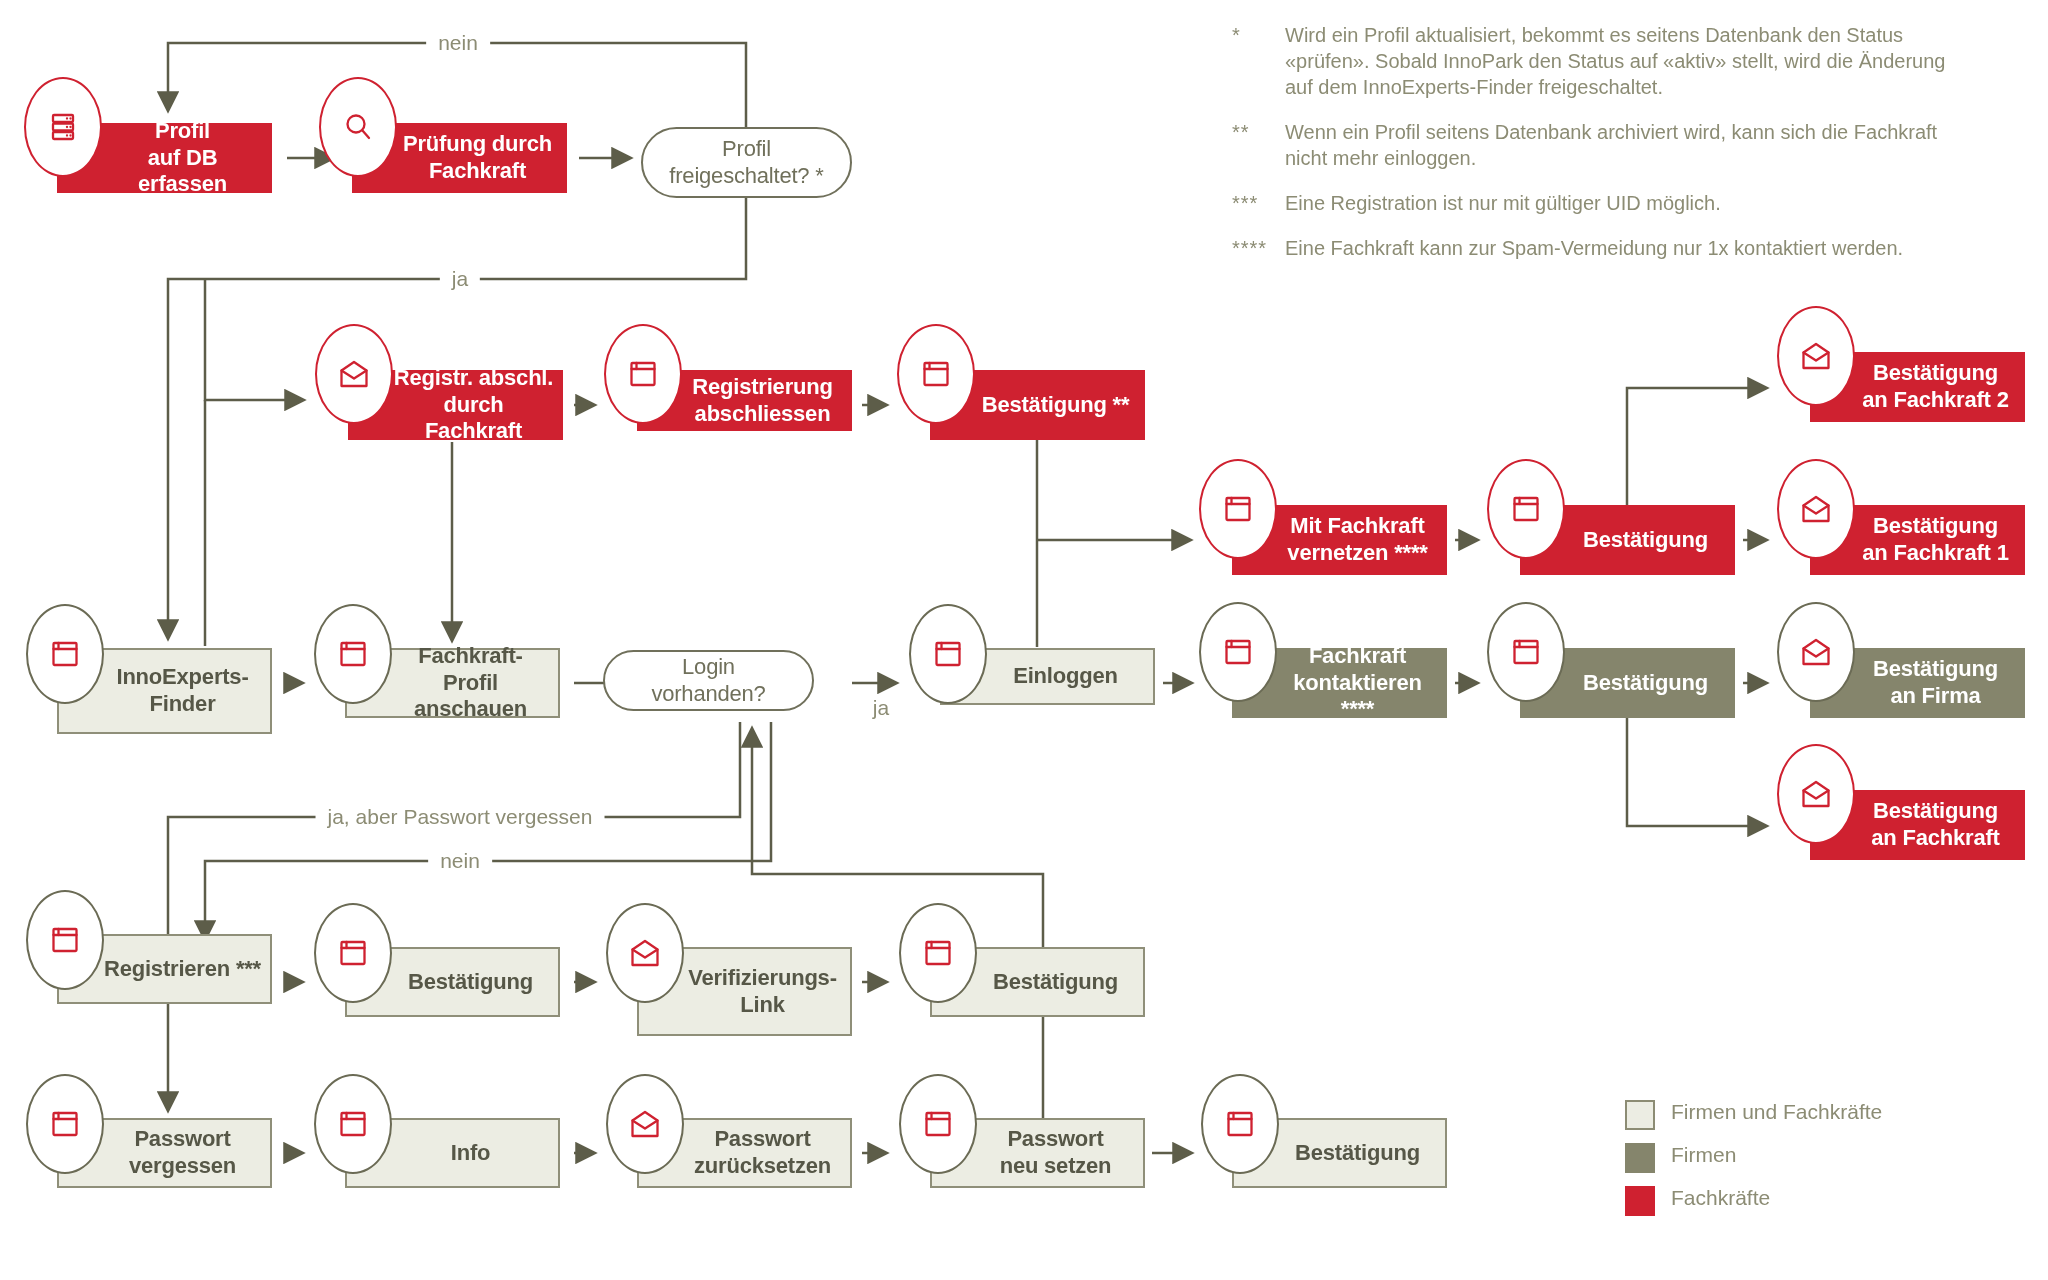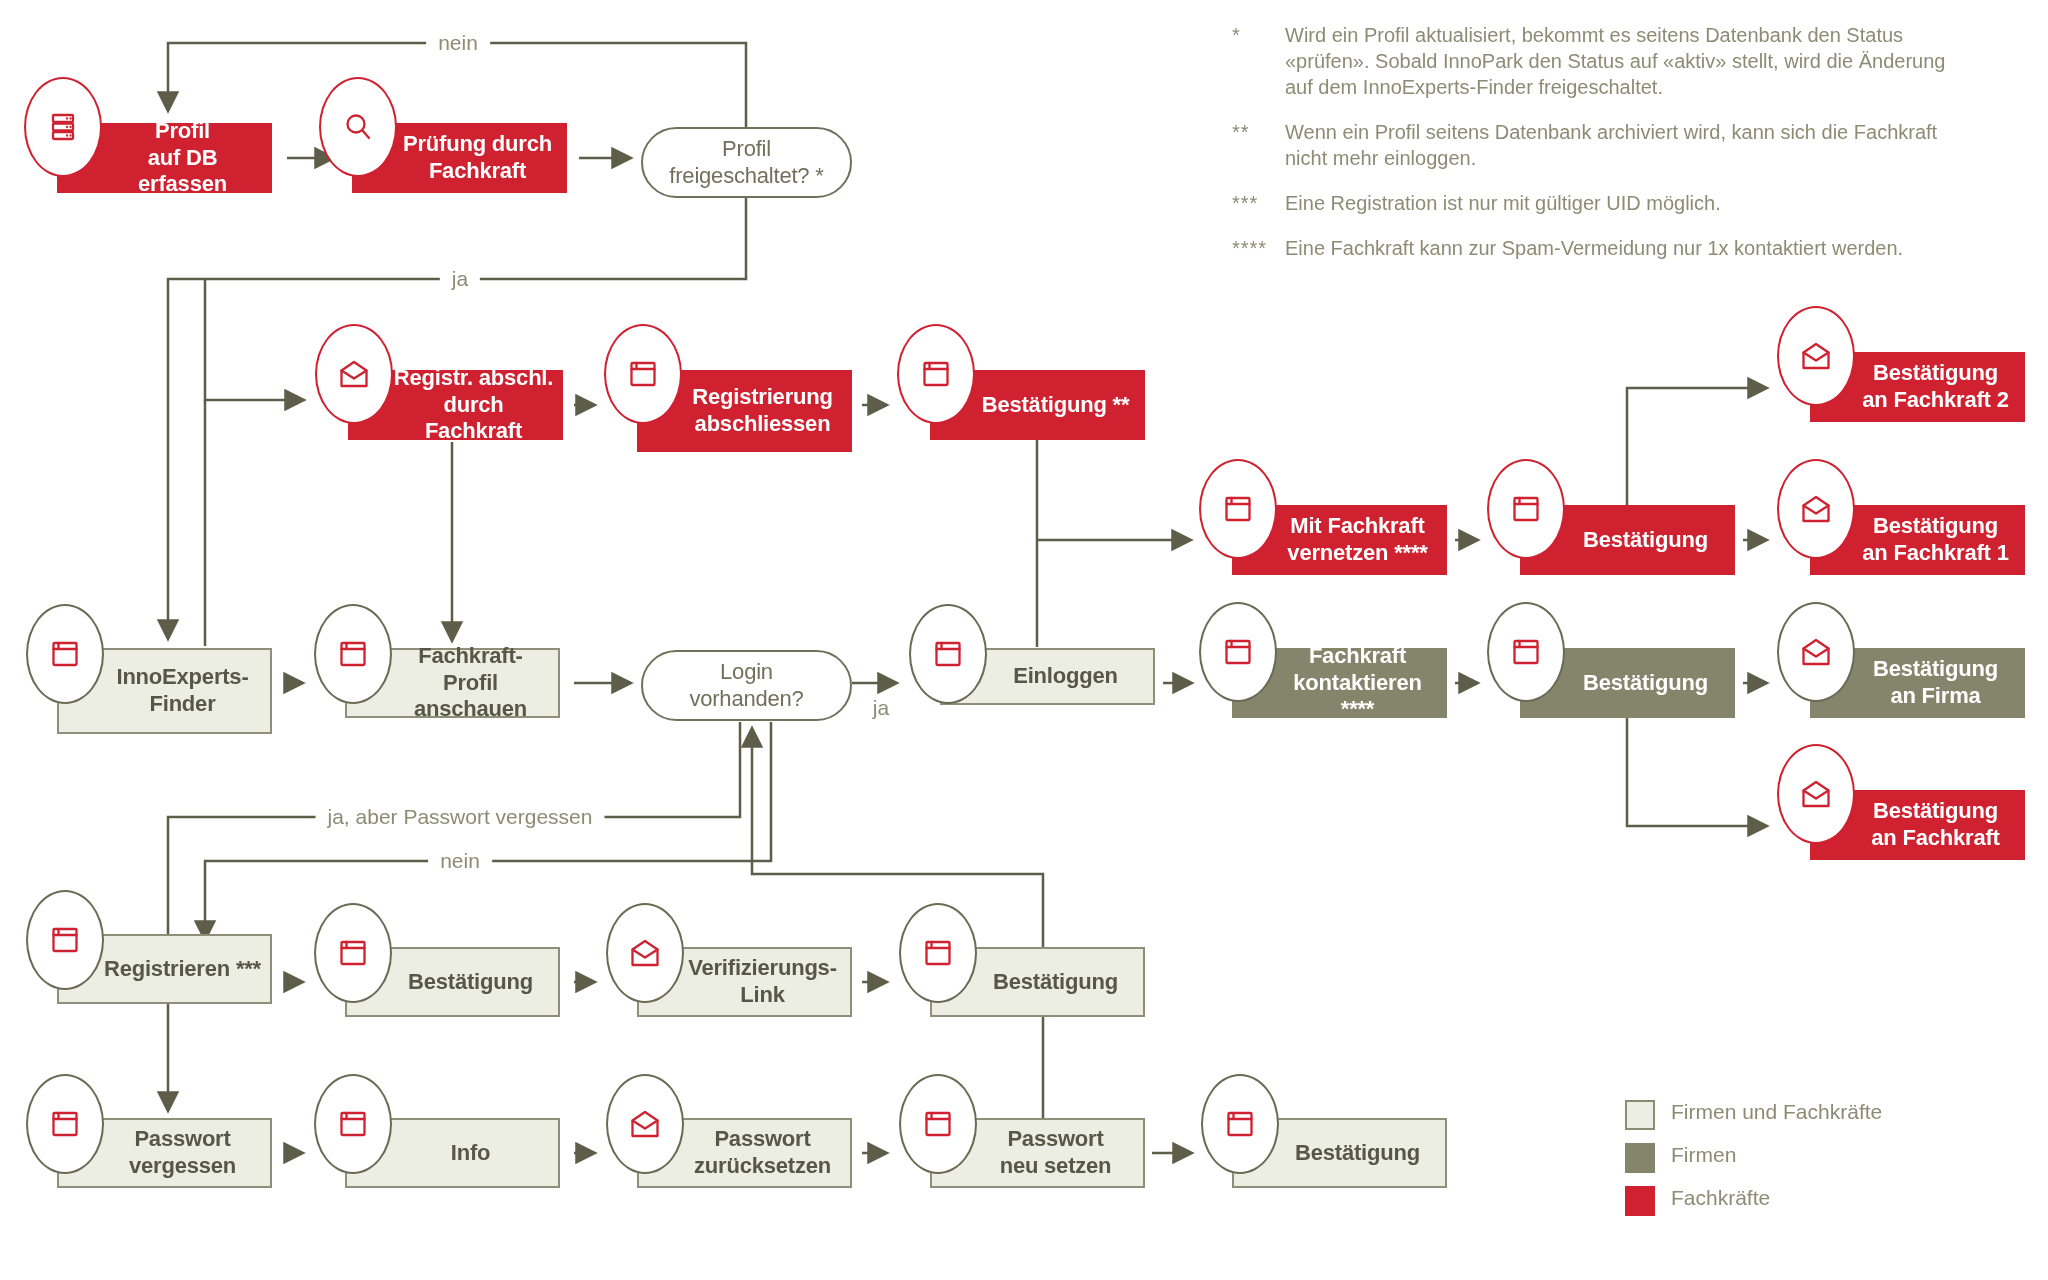--- a/index.html
+++ b/index.html
@@ -114,21 +114,21 @@
       <div class="node red badged" style="left: 348px; top: 370px; width: 215px; height: 70px;">
         <span class="badge red-ring">
           <svg width="32" height="32" viewBox="0 0 32 32">
             <path d="M16 4 L28.5 12.5 V28 H3.5 V12.5 Z"></path>
             <path d="M3.5 12.5 L16 20.5 L28.5 12.5"></path>
           </svg>
         </span>
         <div class="label">Registr. abschl.
 durch Fachkraft</div>
       </div>
-      <div class="node red badged" style="left: 637px; top: 370px; width: 215px; height: 82px;">
+      <div class="node red badged" style="left: 637px; top: 370px; width: 215px; height: 61px;">
         <span class="badge red-ring">
           <svg width="32" height="32" viewBox="0 0 32 32">
             <rect x="4.5" y="5" width="23" height="22" rx="1"></rect>
             <line x1="4.5" y1="11" x2="27.5" y2="11"></line>
             <line x1="9.5" y1="5" x2="9.5" y2="11"></line>
           </svg>
         </span>
         <div class="label">Registrierung
 abschliessen</div>
       </div>
@@ -198,21 +198,21 @@
         <span class="badge olive-ring">
           <svg width="32" height="32" viewBox="0 0 32 32">
             <rect x="4.5" y="5" width="23" height="22" rx="1"></rect>
             <line x1="4.5" y1="11" x2="27.5" y2="11"></line>
             <line x1="9.5" y1="5" x2="9.5" y2="11"></line>
           </svg>
         </span>
         <div class="label">Fachkraft-Profil
 anschauen</div>
       </div>
-      <div class="node pill" style="left: 641px; top: 650px; width: 211px; height: 71px;">
+      <div class="node pill" style="left: 603px; top: 650px; width: 211px; height: 61px;">
         <div class="label">Login
 vorhanden?</div>
       </div>
       <div class="node beige badged" style="left: 940px; top: 648px; width: 215px; height: 57px;">
         <span class="badge olive-ring">
           <svg width="32" height="32" viewBox="0 0 32 32">
             <rect x="4.5" y="5" width="23" height="22" rx="1"></rect>
             <line x1="4.5" y1="11" x2="27.5" y2="11"></line>
             <line x1="9.5" y1="5" x2="9.5" y2="11"></line>
           </svg>
@@ -273,21 +273,21 @@
       <div class="node beige badged" style="left: 345px; top: 947px; width: 215px; height: 70px;">
         <span class="badge olive-ring">
           <svg width="32" height="32" viewBox="0 0 32 32">
             <rect x="4.5" y="5" width="23" height="22" rx="1"></rect>
             <line x1="4.5" y1="11" x2="27.5" y2="11"></line>
             <line x1="9.5" y1="5" x2="9.5" y2="11"></line>
           </svg>
         </span>
         <div class="label">Bestätigung</div>
       </div>
-      <div class="node beige badged" style="left: 637px; top: 947px; width: 215px; height: 70px;">
+      <div class="node beige badged" style="left: 637px; top: 947px; width: 215px; height: 89px;">
         <span class="badge olive-ring">
           <svg width="32" height="32" viewBox="0 0 32 32">
             <path d="M16 4 L28.5 12.5 V28 H3.5 V12.5 Z"></path>
             <path d="M3.5 12.5 L16 20.5 L28.5 12.5"></path>
           </svg>
         </span>
         <div class="label">Verifizierungs-
 Link</div>
       </div>
       <div class="node beige badged" style="left: 930px; top: 947px; width: 215px; height: 70px;">

